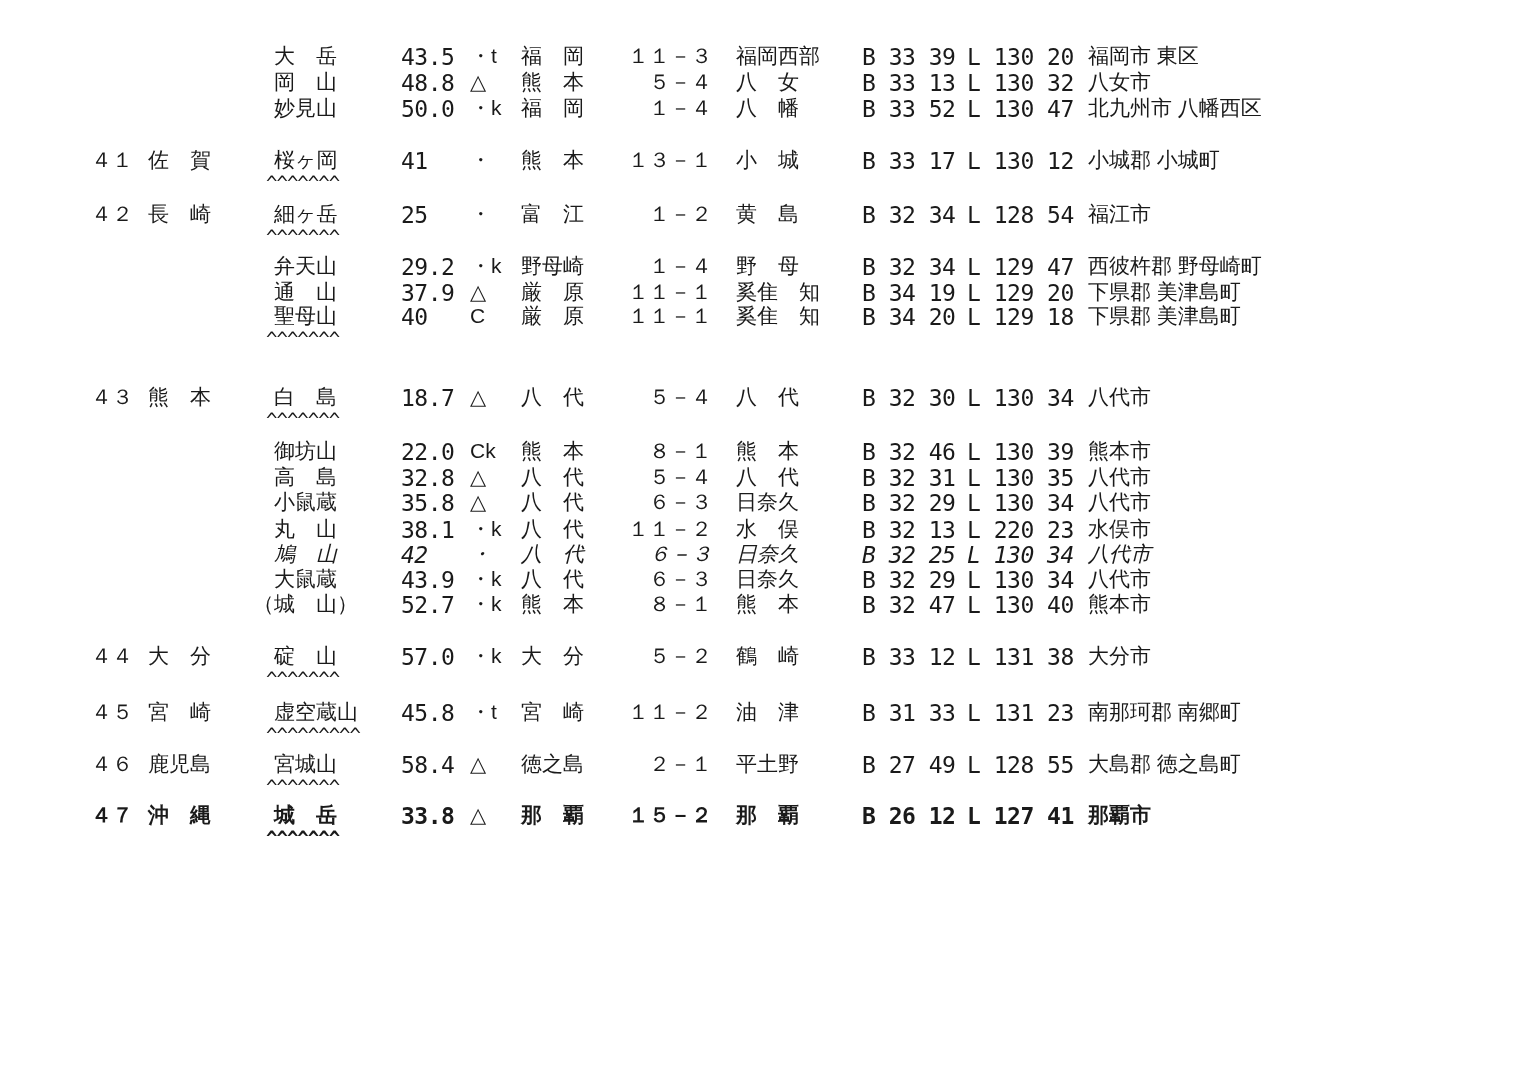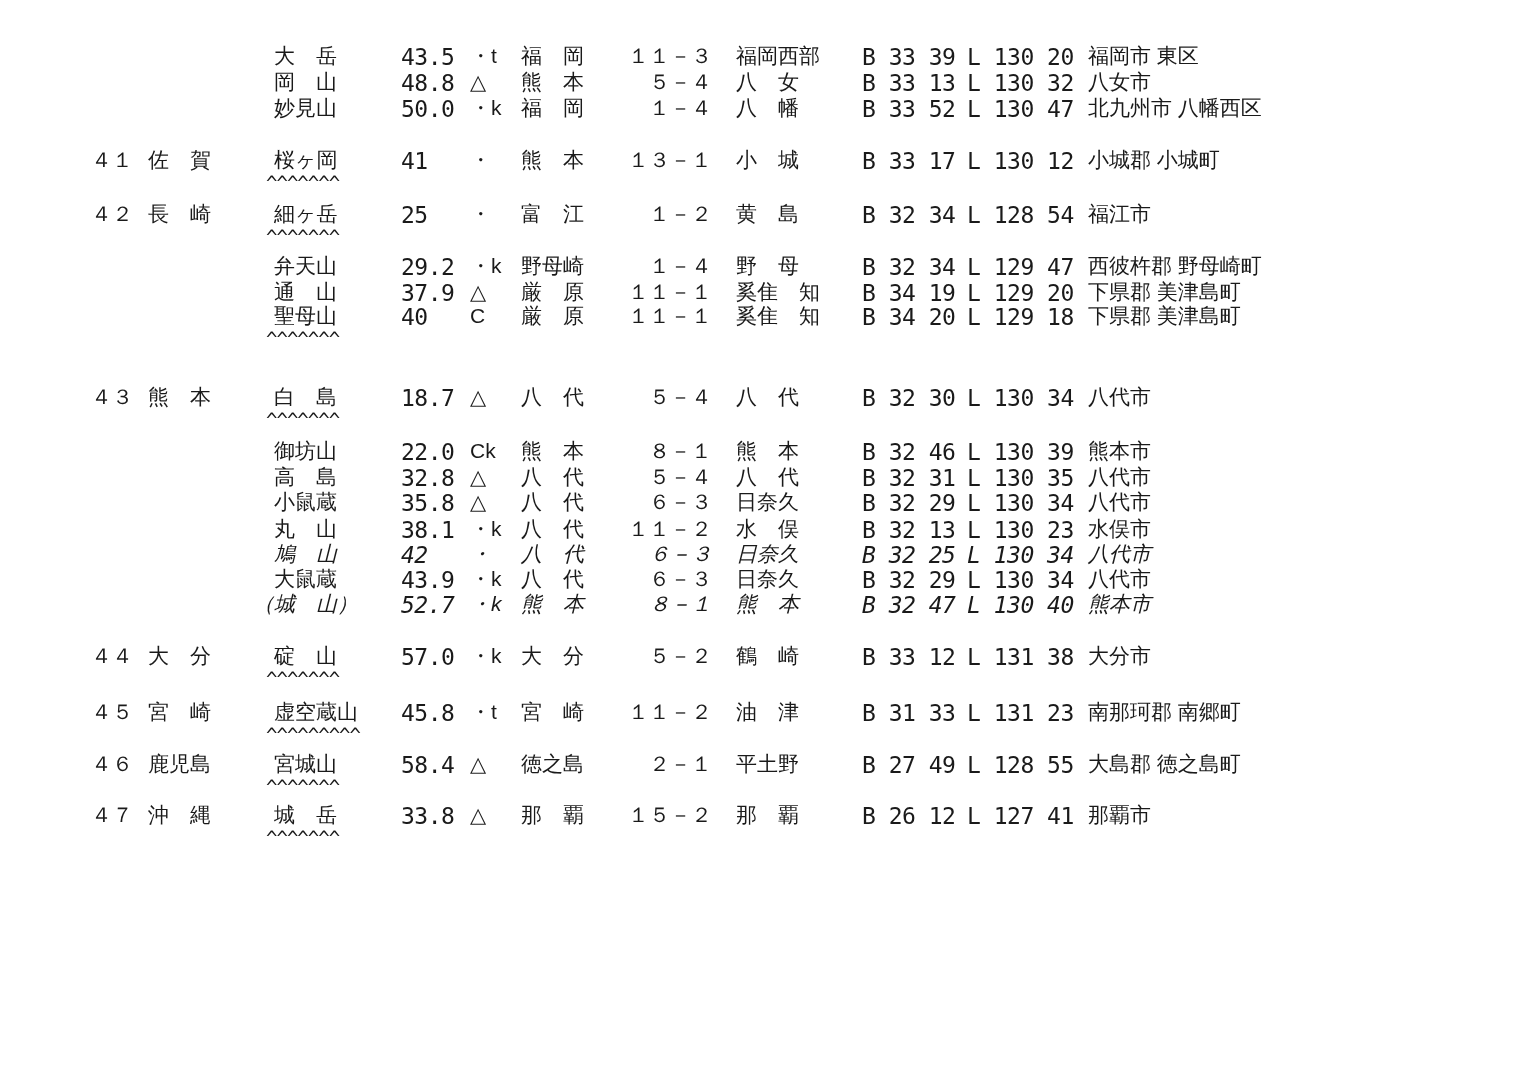--- a/index.html
+++ b/index.html
@@ -219,21 +219,21 @@
     <span class="f c-prefno"></span>
     <span class="f c-pref"></span>
     <span class="f c-name">丸　山</span>
     <span class="f c-underline"></span>
     <span class="f c-elev num">38.1</span>
     <span class="f c-mark">・k</span>
     <span class="f c-map200">八　代</span>
     <span class="f c-mapno">１１－２</span>
     <span class="f c-sheet">水　俣</span>
     <span class="f c-lat num">B 32 13</span>
-    <span class="f c-lon num">L 130 23</span>
+    <span class="f c-lon num">L 220 23</span>
     <span class="f c-city">水俣市</span>
   </div>
 
   <div class="row" style="top: 543px; font-style: italic;">
     <span class="f c-prefno"></span>
     <span class="f c-pref"></span>
     <span class="f c-name">鳩　山</span>
     <span class="f c-underline"></span>
     <span class="f c-elev num">42</span>
     <span class="f c-mark">・</span>
@@ -253,21 +253,21 @@
     <span class="f c-elev num">43.9</span>
     <span class="f c-mark">・k</span>
     <span class="f c-map200">八　代</span>
     <span class="f c-mapno">６－３</span>
     <span class="f c-sheet">日奈久</span>
     <span class="f c-lat num">B 32 29</span>
     <span class="f c-lon num">L 130 34</span>
     <span class="f c-city">八代市</span>
   </div>
 
-  <div class="row" style="top: 593px; font-style: italic;">
+  <div class="row" style="top: 593px;">
     <span class="f c-prefno"></span>
     <span class="f c-pref"></span>
     <span class="f c-name paren">（城　山）</span>
     <span class="f c-underline"></span>
     <span class="f c-elev num">52.7</span>
     <span class="f c-mark">・k</span>
     <span class="f c-map200">熊　本</span>
     <span class="f c-mapno">８－１</span>
     <span class="f c-sheet">熊　本</span>
     <span class="f c-lat num">B 32 47</span>
@@ -313,21 +313,21 @@
     <span class="f c-elev num">58.4</span>
     <span class="f c-mark">△</span>
     <span class="f c-map200">徳之島</span>
     <span class="f c-mapno">２－１</span>
     <span class="f c-sheet">平土野</span>
     <span class="f c-lat num">B 27 49</span>
     <span class="f c-lon num">L 128 55</span>
     <span class="f c-city">大島郡 徳之島町</span>
   </div>
 
-  <div class="row" style="top: 804px;">
+  <div class="row" style="top: 804px; font-weight: bold;">
     <span class="f c-prefno">４７</span>
     <span class="f c-pref">沖　縄</span>
     <span class="f c-name">城　岳</span>
     <span class="f c-underline">^^^^^^^</span>
     <span class="f c-elev num">33.8</span>
     <span class="f c-mark">△</span>
     <span class="f c-map200">那　覇</span>
     <span class="f c-mapno">１５－２</span>
     <span class="f c-sheet">那　覇</span>
     <span class="f c-lat num">B 26 12</span>

